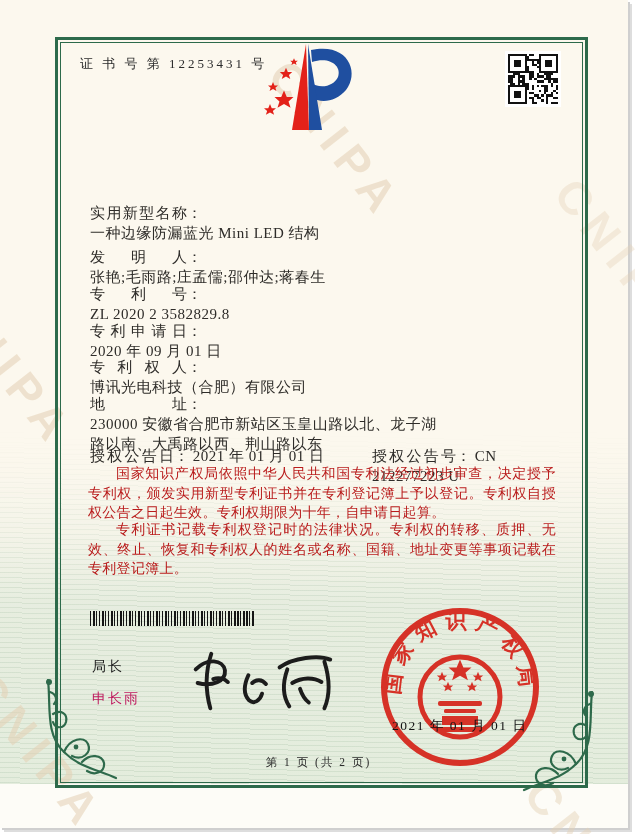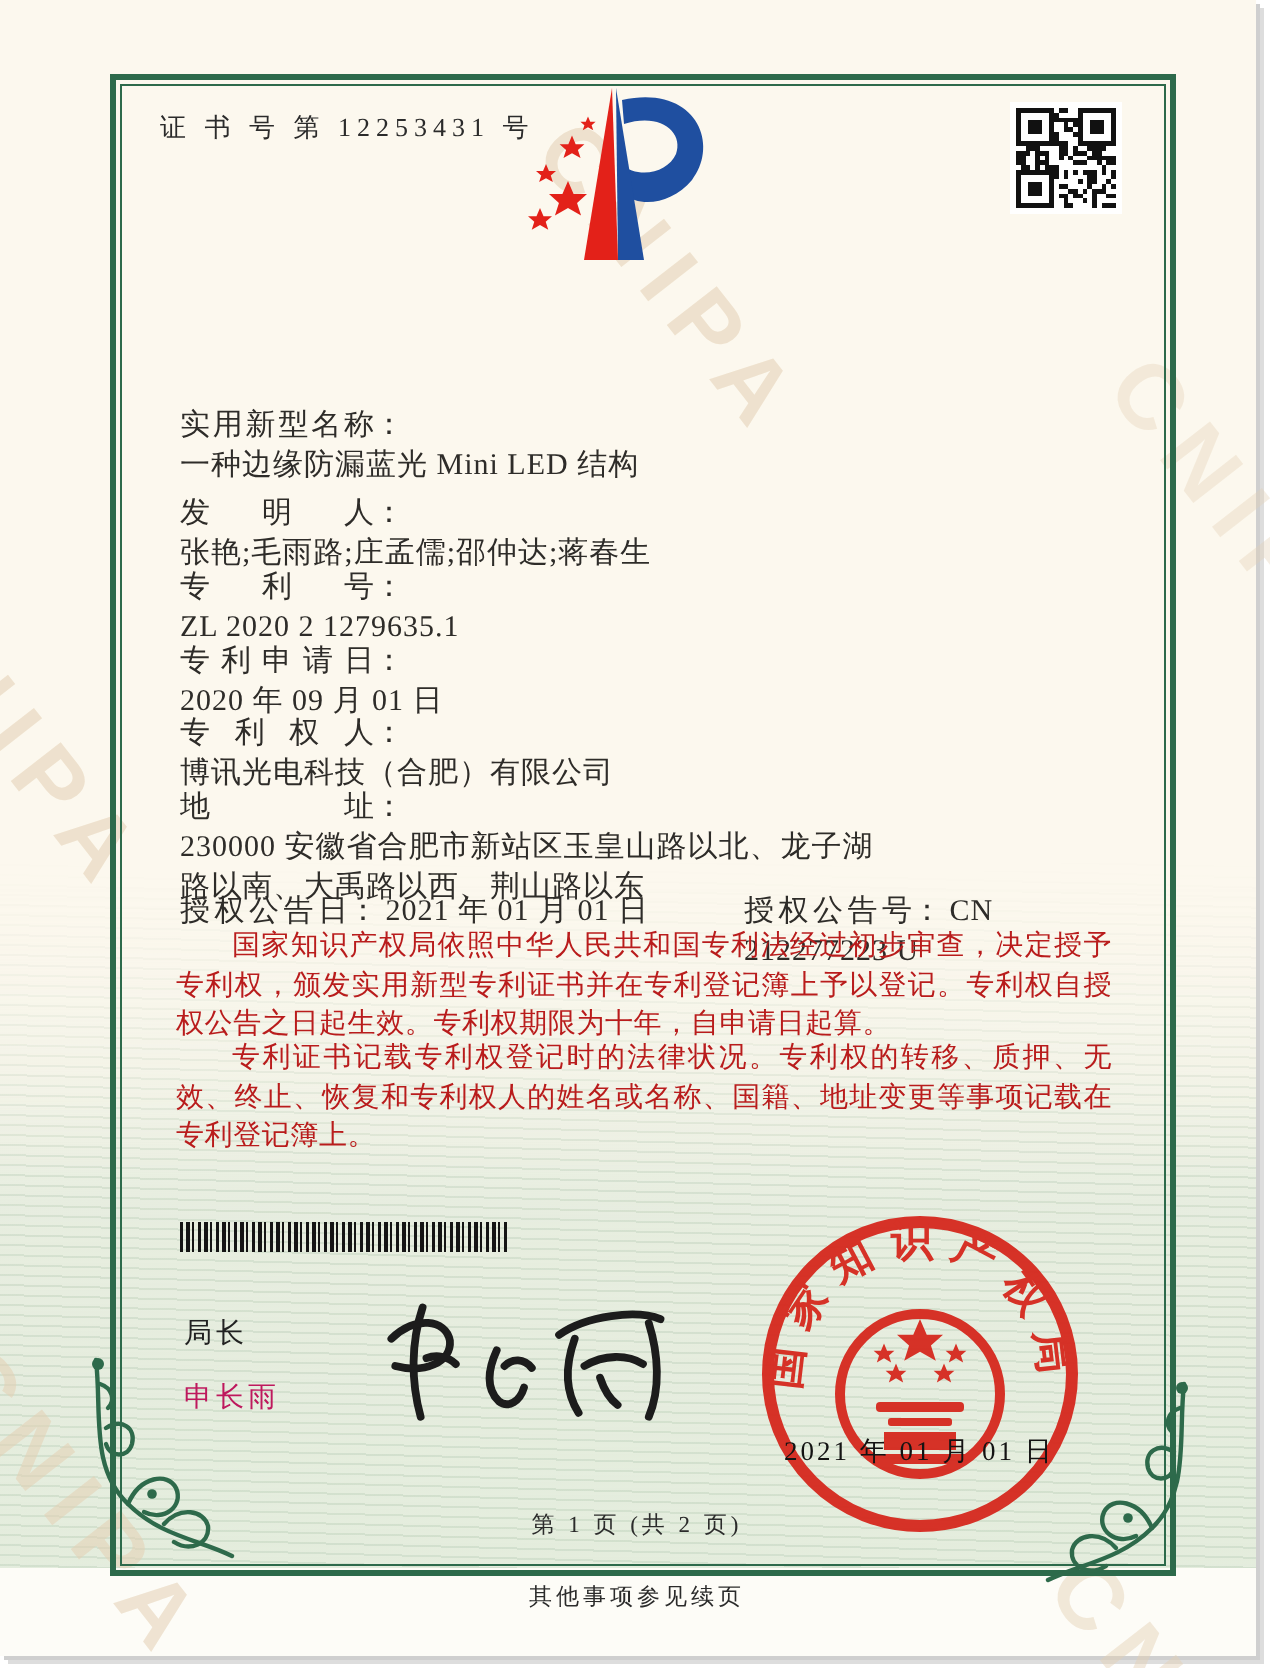--- a/index.html
+++ b/index.html
@@ -219,21 +219,21 @@
     <div class="field" style="top:203px;">
       <span class="flabel">实用新型名称</span><span class="fcolon">：</span>
       <span class="fvalue">一种边缘防漏蓝光 Mini LED 结构</span>
     </div>
     <div class="field" style="top:247px;">
       <span class="flabel">发明人</span><span class="fcolon">：</span>
       <span class="fvalue">张艳;毛雨路;庄孟儒;邵仲达;蒋春生</span>
     </div>
     <div class="field" style="top:284px;">
       <span class="flabel">专利号</span><span class="fcolon">：</span>
-      <span class="fvalue">ZL 2020 2 1279635.1</span>
+      <span class="fvalue">ZL 2020 2 3582829.8</span>
     </div>
     <div class="field" style="top:321px;">
       <span class="flabel">专利申请日</span><span class="fcolon">：</span>
       <span class="fvalue">2020 年 09 月 01 日</span>
     </div>
     <div class="field" style="top:357px;">
       <span class="flabel">专利权人</span><span class="fcolon">：</span>
       <span class="fvalue">博讯光电科技（合肥）有限公司</span>
     </div>
     <div class="field" style="top:394px;">
@@ -314,16 +314,15 @@
         <path d="M24 76 C30 62 44 60 48 68 C52 77 42 85 32 80"></path>
         <path d="M13 38 C21 33 28 38 26 46 C24 53 15 53 13 46"></path>
         <path d="M42 86 C50 77 62 79 64 87 C65 96 55 100 47 95"></path>
         <path d="M10 16 C16 18 18 24 14 28"></path>
         <circle cx="9" cy="6" r="3" fill="#2e6a4b" stroke="none"></circle>
         <circle cx="36" cy="71" r="2.4" fill="#2e6a4b" stroke="none"></circle>
       </g>
     </svg>
 
     <div class="page-num">第 1 页 (共 2 页)</div>
-    <div class="cont-note">其他事项参见续页</div>
 
   </div>
 </div>
 
 </body></html>

